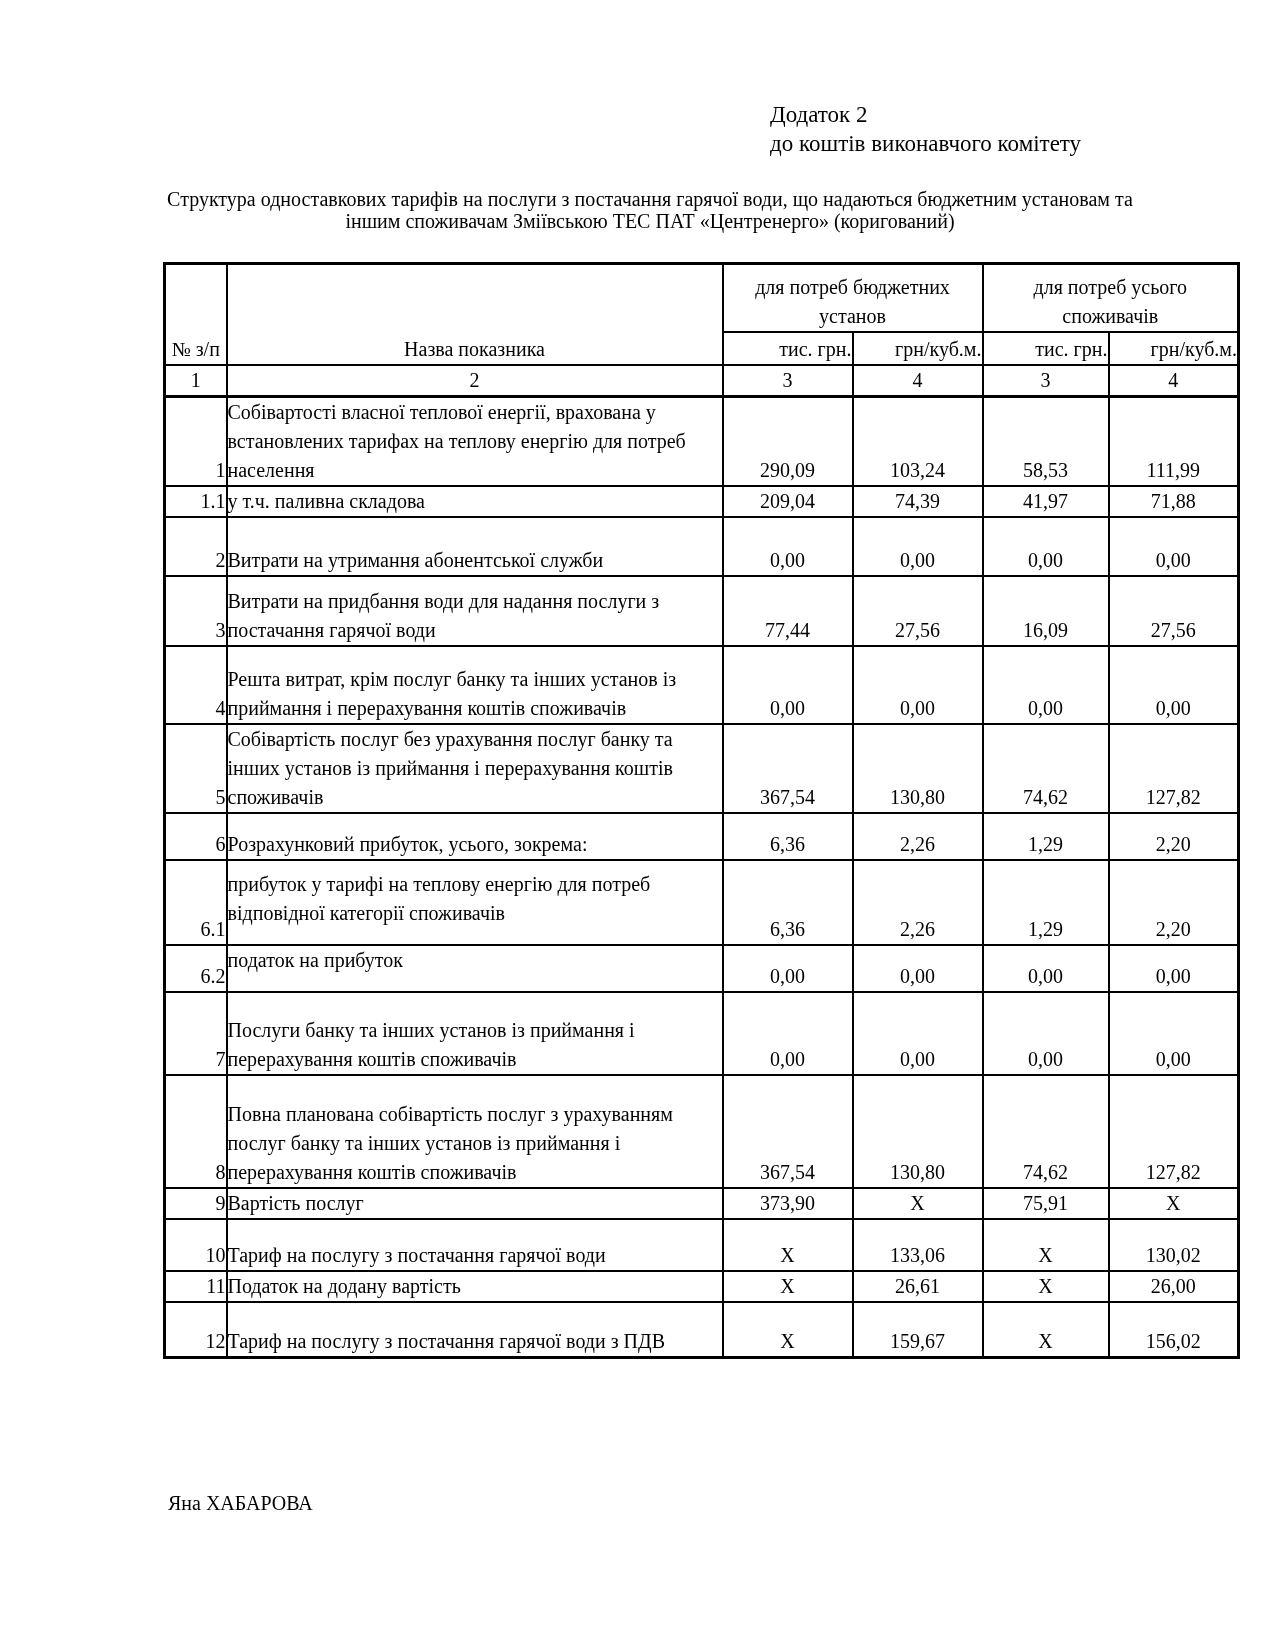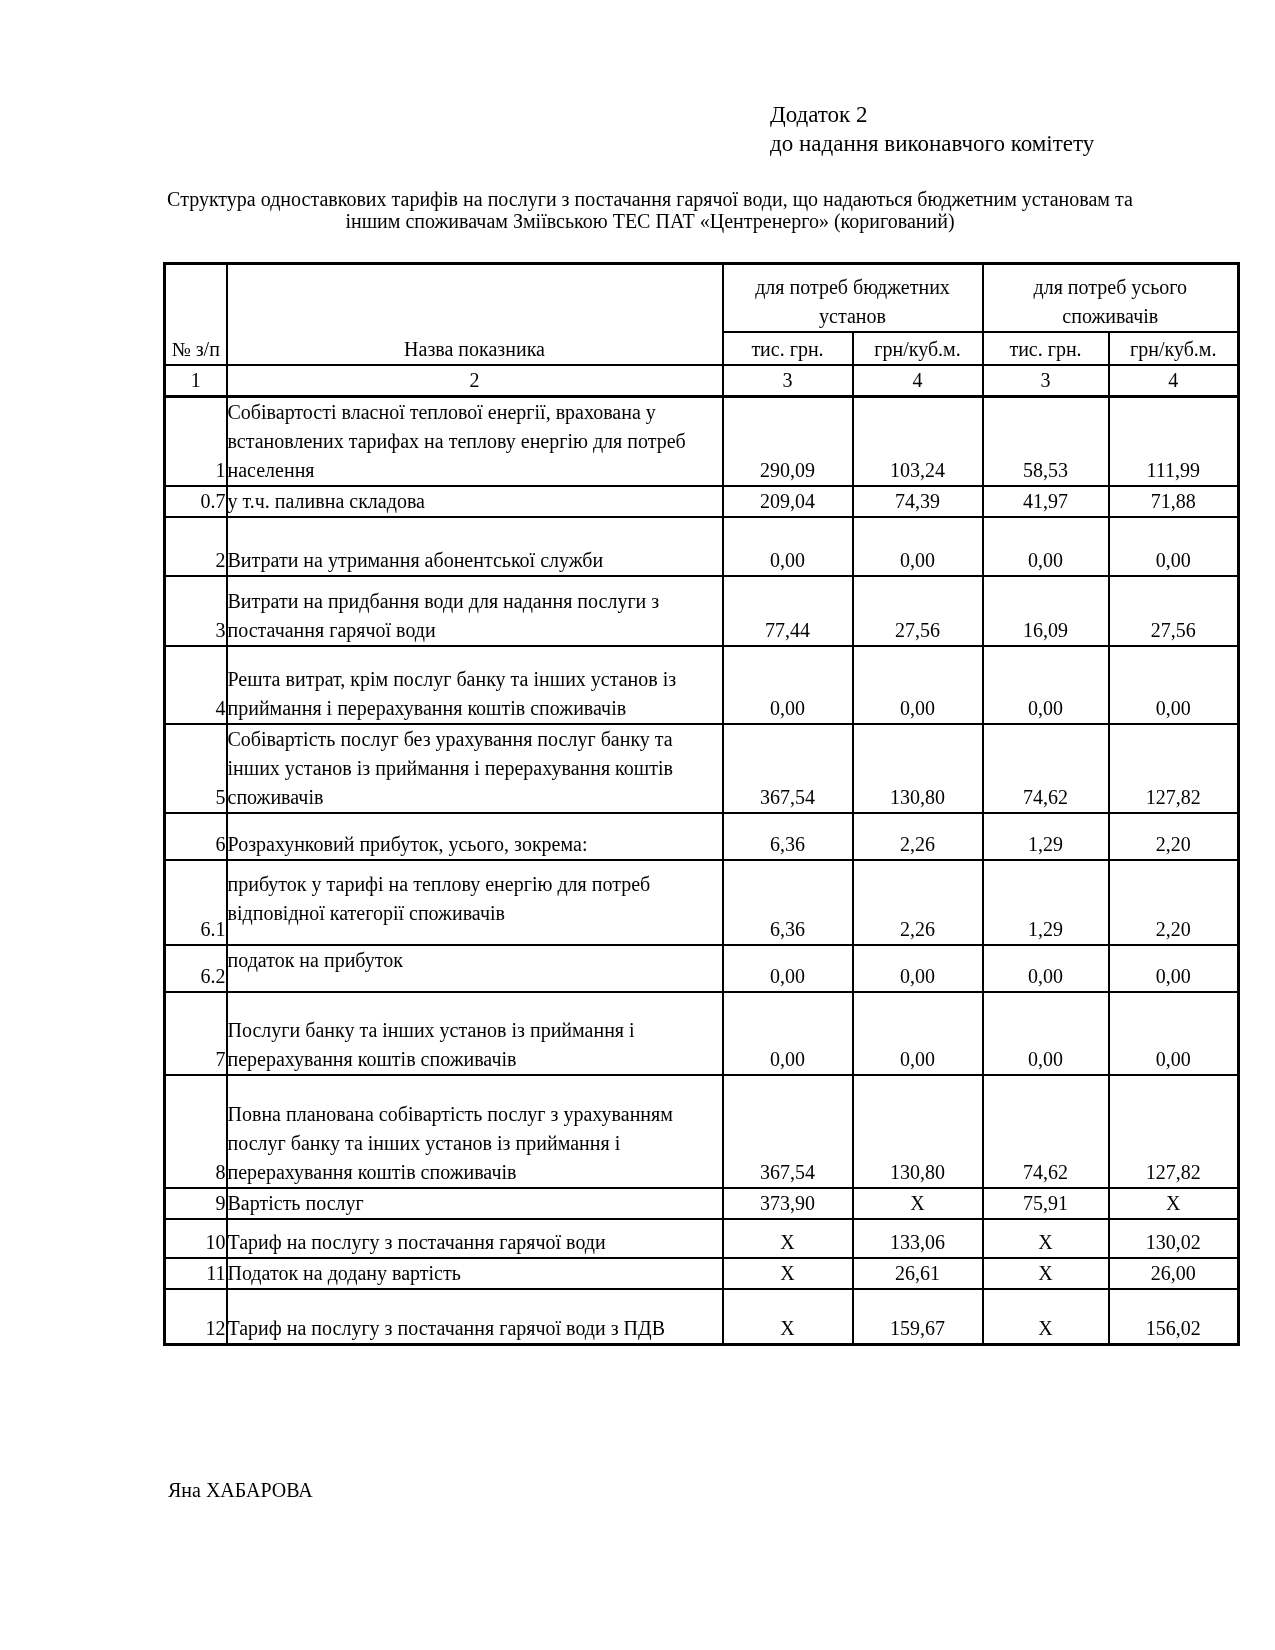--- a/index.html
+++ b/index.html
@@ -26,38 +26,38 @@
   }
   table.tariff td{
     border:2px solid #000;
     font-size:20px;
     line-height:29px;
     vertical-align:bottom;
     padding:0;
     overflow:hidden;
   }
   td.ghead{text-align:center;vertical-align:middle}
-  td.uhead{text-align:center;vertical-align:middle}
+  td.uhead{text-align:right;vertical-align:middle}
   tr.numbering td{text-align:center;vertical-align:middle;border-bottom:3px solid #000}
   td.num{text-align:right;padding-right:6px}
   td.name{text-align:left;padding-left:7px;padding-right:70px}
   td.name.pad{padding-bottom:16px}
   td.val{text-align:center}
   .footer{
     width:1000px;margin:130px 0 0 168px;
     display:flex;justify-content:space-between;align-items:baseline;
     font-size:20px;line-height:29px;
   }
 </style>
 </head>
 <body>
 
 <div class="appendix">
   <div>Додаток 2</div>
-  <div>до надання виконавчого комітету</div>
+  <div>до коштів виконавчого комітету</div>
 </div>
 
 <p class="title">Структура одноставкових тарифів на послуги з постачання гарячої води, що надаються бюджетним установам та іншим споживачам Зміївською ТЕС ПАТ «Центренерго» (коригований)</p>
 
 <table class="tariff">
   <colgroup>
     <col style="width:62px">
       <col style="width:496px">
       <col style="width:130px">
       <col style="width:130px">
@@ -88,21 +88,21 @@
 
     <tr style="height:87px">
       <td class="num">1</td>
       <td class="name">Собівартості власної теплової енергії, врахована у встановлених тарифах на теплову енергію для потреб населення</td>
       <td class="val">290,09</td>
       <td class="val">103,24</td>
       <td class="val">58,53</td>
       <td class="val">111,99</td>
     </tr>
     <tr style="height:29px">
-      <td class="num">0.7</td>
+      <td class="num">1.1</td>
       <td class="name">у т.ч. паливна складова</td>
       <td class="val">209,04</td>
       <td class="val">74,39</td>
       <td class="val">41,97</td>
       <td class="val">71,88</td>
     </tr>
     <tr style="height:59px">
       <td class="num">2</td>
       <td class="name">Витрати на утримання абонентської служби</td>
       <td class="val">0,00</td>
@@ -175,21 +175,21 @@
       <td class="val">127,82</td>
     </tr>
     <tr style="height:30px">
       <td class="num">9</td>
       <td class="name">Вартість послуг</td>
       <td class="val">373,90</td>
       <td class="val">X</td>
       <td class="val">75,91</td>
       <td class="val">X</td>
     </tr>
-    <tr style="height:39px">
+    <tr style="height:52px">
       <td class="num">10</td>
       <td class="name">Тариф на послугу з постачання гарячої води</td>
       <td class="val">X</td>
       <td class="val">133,06</td>
       <td class="val">X</td>
       <td class="val">130,02</td>
     </tr>
     <tr style="height:30px">
       <td class="num">11</td>
       <td class="name">Податок на додану вартість</td>

